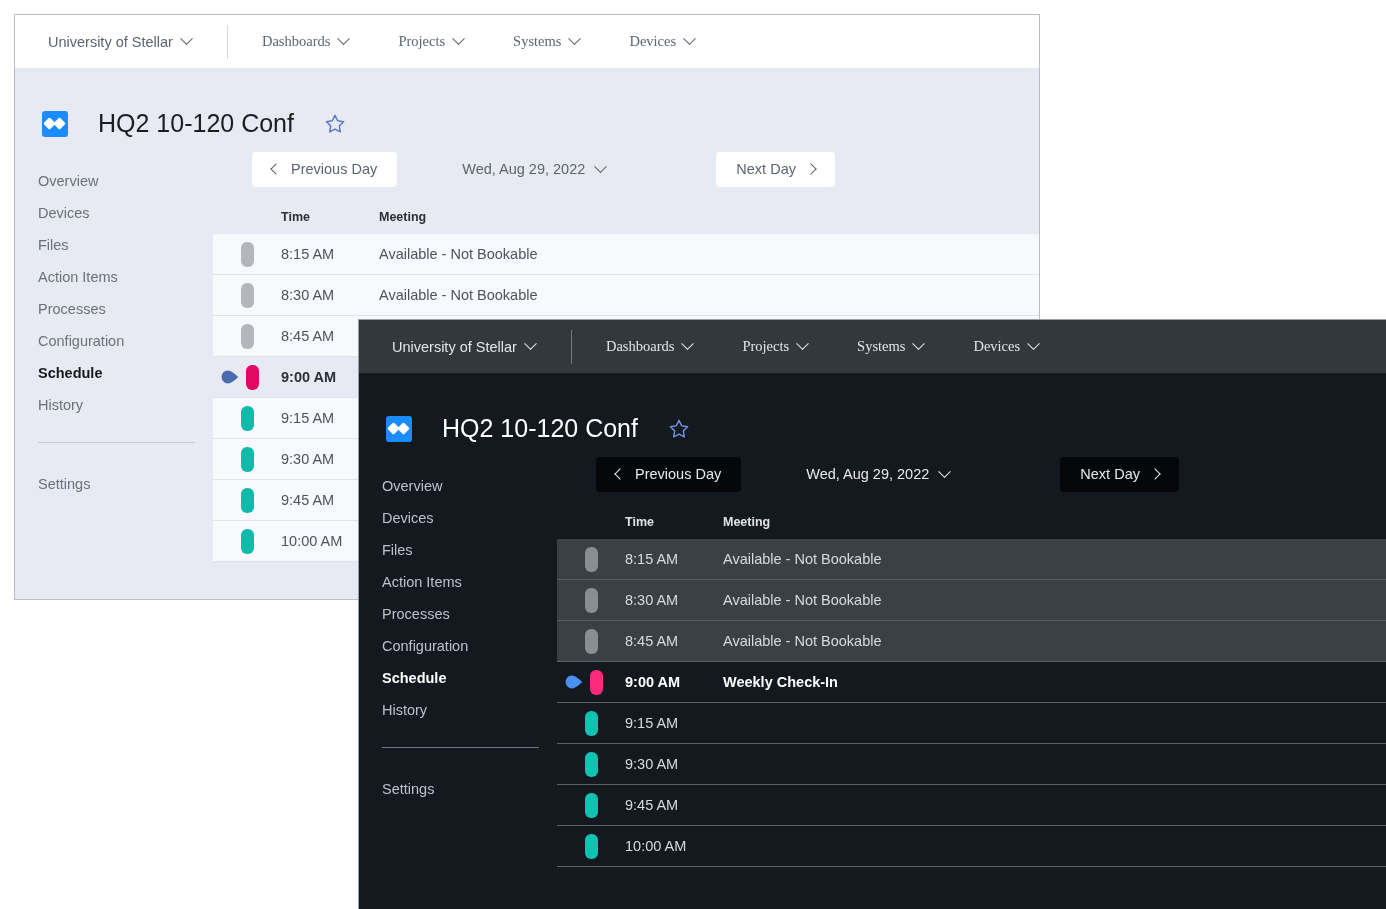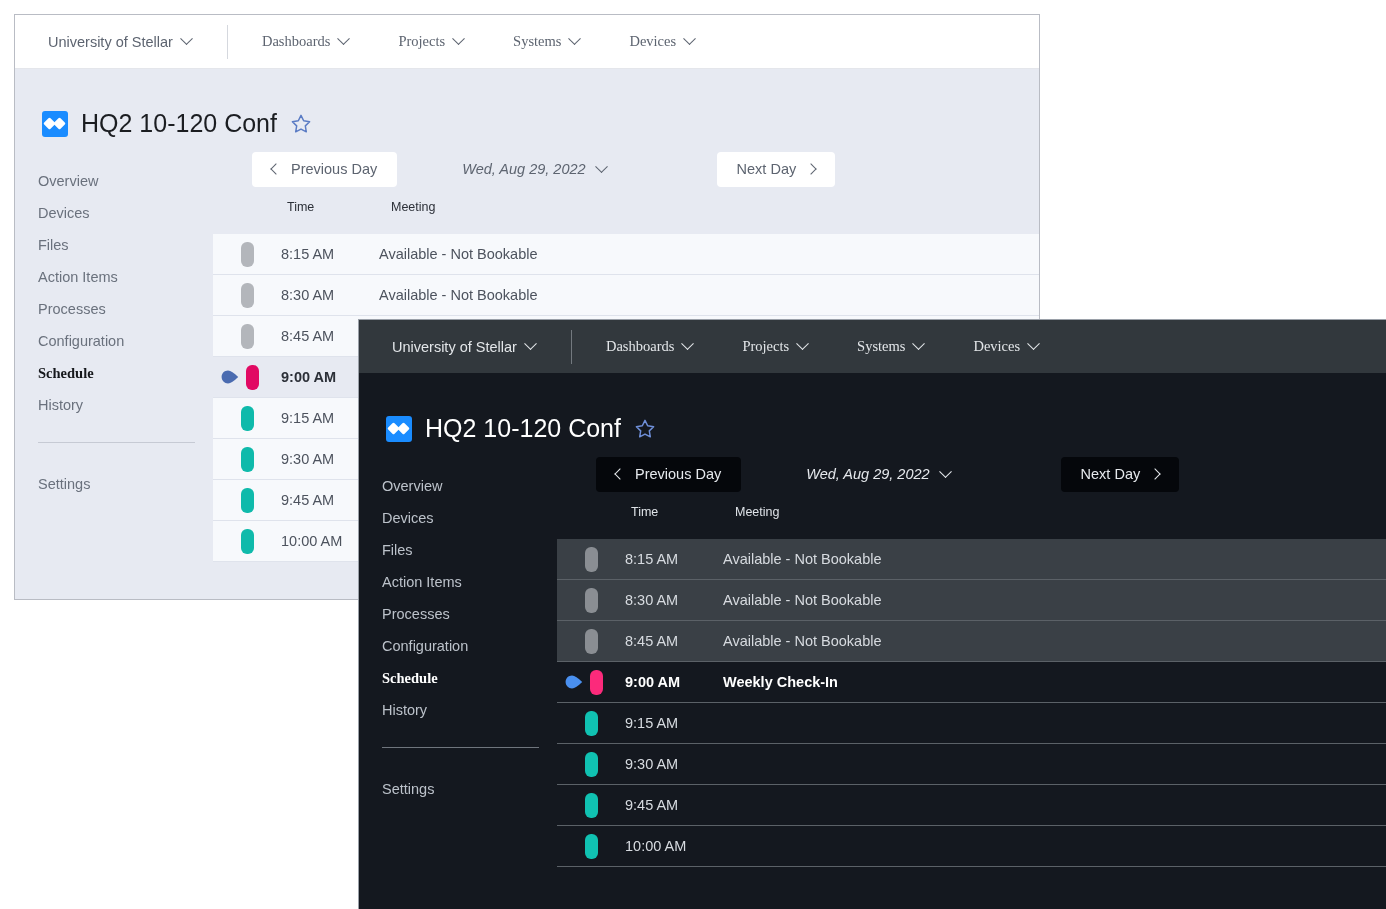--- a/index.html
+++ b/index.html
@@ -32,21 +32,21 @@
     display: inline-block;
     width: 9px; height: 9px;
     border-right: 1.4px solid currentColor;
     border-bottom: 1.4px solid currentColor;
     transform: rotate(45deg) translate(-2px,-2px);
   }
 
   .body-area { position: relative; height: 100%; }
 
   .title-row {
-    display: flex; align-items: center; gap: 13px;
+    display: flex; align-items: center; gap: 30px;
     padding: 40px 0 0 27px;
   }
   .app-icon {
     width: 26px; height: 26px; border-radius: 3px;
     background: #1a8cff;
     position: relative; flex: none;
   }
   .app-icon .d {
     position: absolute; width: 9px; height: 9px;
     background: #ffffff;
@@ -63,21 +63,21 @@
   .sidebar {
     width: 198px; flex: none;
     padding: 27px 0 0 23px;
   }
   .side-item {
     font-size: 14.5px;
     line-height: 32px;
     cursor: pointer;
     white-space: nowrap;
   }
-  .side-item.active { font-weight: bold; font-family: Liberation Serif, serif; }
+  .side-item.active { font-weight: bold; }
   .side-sep { height: 1px; margin: 21px 18px 0 0; }
   .side-foot { padding-top: 25px; }
 
   .main { flex: 1 1 auto; min-width: 0; }
 
   .daybar {
     display: flex; align-items: center;
     height: 62px;
     padding-left: 0px;
   }
@@ -92,30 +92,30 @@
   }
   .chev {
     display: inline-block; width: 8px; height: 8px;
     border-top: 1.5px solid currentColor;
     border-right: 1.5px solid currentColor;
   }
   .chev.left  { transform: rotate(-135deg); }
   .chev.right { transform: rotate(45deg); }
   .datesel {
     display: inline-flex; align-items: center; gap: 11px;
-    font-size: 14.5px; cursor: pointer; white-space: nowrap; font-style: italic;
+    font-size: 14.5px; cursor: pointer; white-space: nowrap;
   }
   .spacer-a { width: 65px; }
   .spacer-b { width: 72px; }
 
   .tbl { width: 100%; }
   .thead {
-    display: flex; 
+    display: flex; align-items: center;
     height: 34px;
-    font-size: 12.5px; font-weight: normal; gap: 6px;
+    font-size: 12.5px; font-weight: bold;
   }
   .c-mark { width: 68px; flex: none; display: flex; align-items: center; justify-content: center; }
   .c-time { width: 98px; flex: none; }
   .c-meet { flex: 1 1 auto; }
 
   .row {
     display: flex; align-items: center;
     height: 41px;
     font-size: 14.5px;
   }

